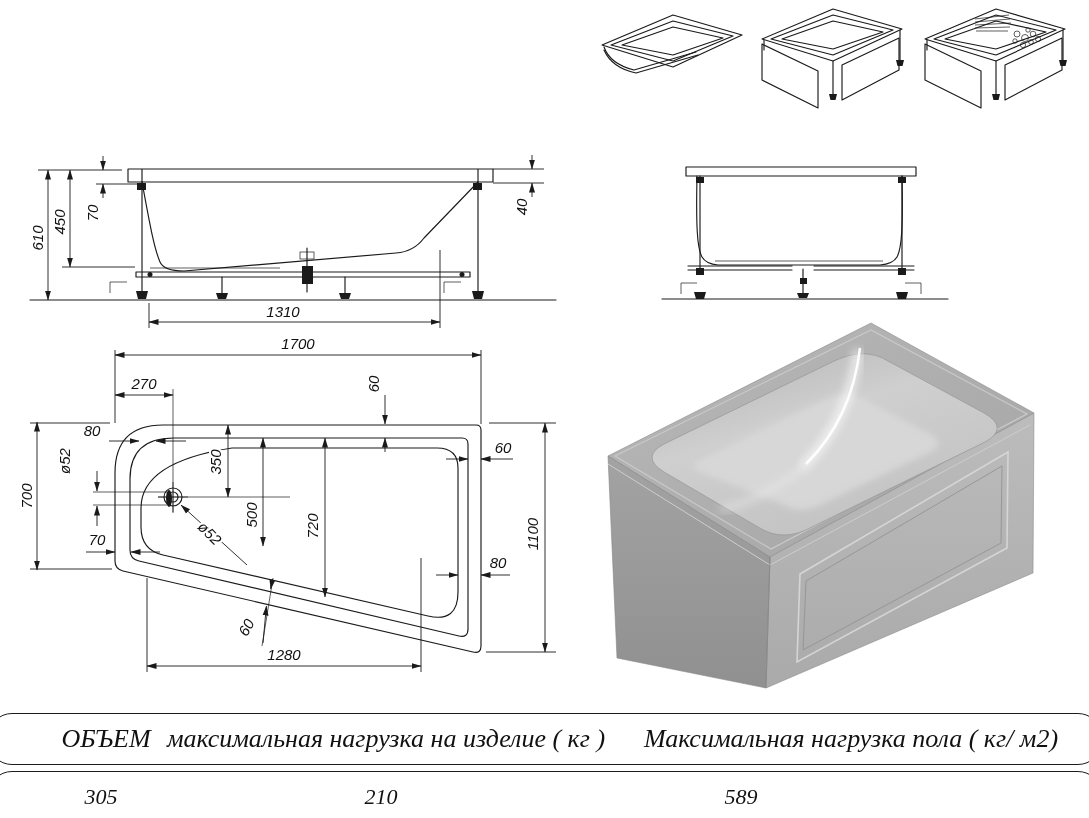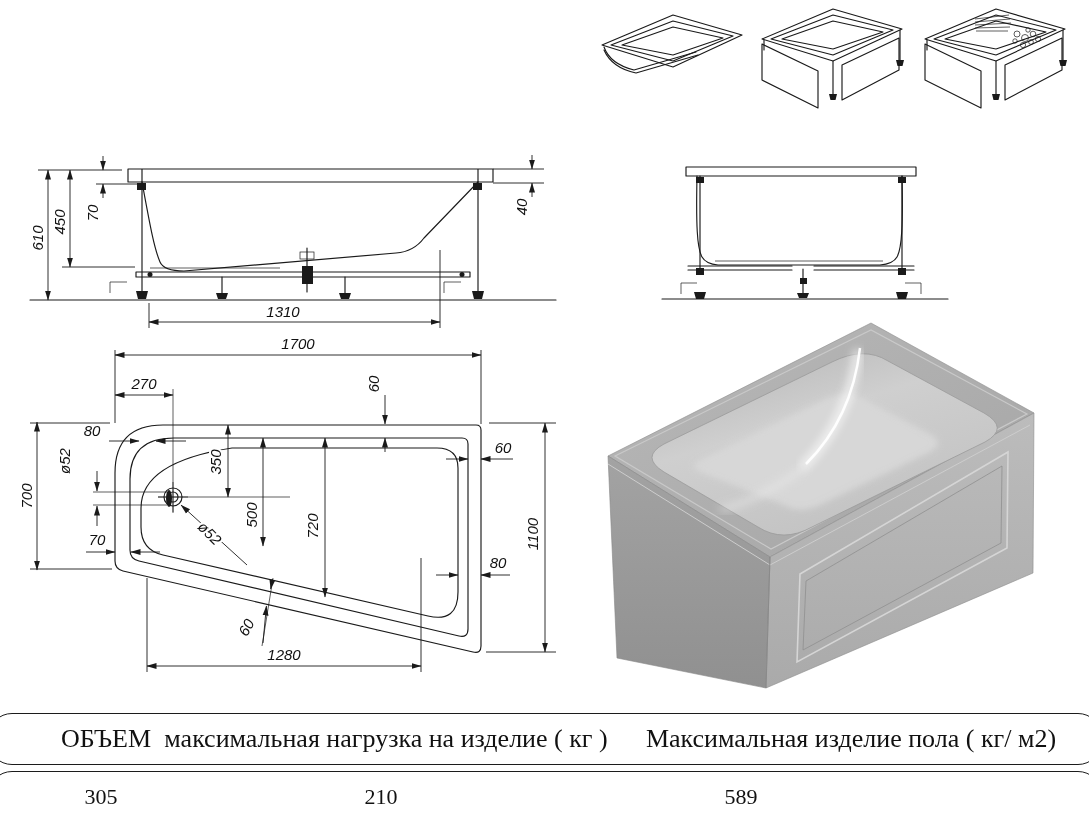--- a/index.html
+++ b/index.html
@@ -8,21 +8,21 @@
   svg.draw { position:absolute; left:0; top:0; }
   .ln   { stroke:#1a1a1a; stroke-width:1.15; fill:none; stroke-linecap:round; stroke-linejoin:round; }
   .thin { stroke:#1a1a1a; stroke-width:0.7; fill:none; }
   .dim  { stroke:#1a1a1a; stroke-width:0.9; fill:none; }
   .fb   { fill:#1a1a1a; stroke:none; }
   .dt   { font:italic 15px "Liberation Sans", sans-serif; fill:#111; text-anchor:middle; }
   .halo { paint-order:stroke; stroke:#fff; stroke-width:4px; }
   .trow { position:absolute; left:-12px; width:1112px; height:50px; background:#fff;
           border:1.8px solid #1c1c1c; border-radius:24px; }
   .tcell{ position:absolute; top:50%; transform:translate(-50%,-50%); white-space:nowrap;
-          font-family:"Liberation Serif", serif; color:#111; }
+          font-family:"Liberation Serif", serif; font-style:italic; color:#111; }
   .hdr  { font-size:26px; }
   .val  { font-size:22px; }
 </style>
 </head>
 <body>
 
 <div class="page">
 
 <svg class="draw" width="1089" height="818" viewBox="0 0 1089 818">
   <defs>
@@ -238,21 +238,21 @@
 
     <path d="M800,574 L1008,452 L1007,548 L797,662 Z" fill="none" stroke="#d5d5d5" stroke-width="1.6"></path>
     <path d="M806,581 L1002,466 L1001,543 L803,650 Z" fill="none" stroke="#8f8f8f" stroke-width="0.8"></path>
   </g>
 </svg>
 
 <div>
   <div class="trow" style="top:713px;">
     <span class="tcell hdr" style="left:117px;">ОБЪЕМ</span>
     <span class="tcell hdr" style="left:397px;text-align:center;">максимальная нагрузка на изделие ( кг )</span>
-    <span class="tcell hdr" style="left:862px;">Максимальная изделие пола ( кг/ м2)</span>
+    <span class="tcell hdr" style="left:862px;">Максимальная нагрузка пола ( кг/ м2)</span>
   </div>
   <div class="trow" style="top:771px;">
     <span class="tcell val" style="left:112px;">305</span>
     <span class="tcell val" style="left:392px;">210</span>
     <span class="tcell val" style="left:752px;">589</span>
   </div>
 </div>
 
 </div>
 

